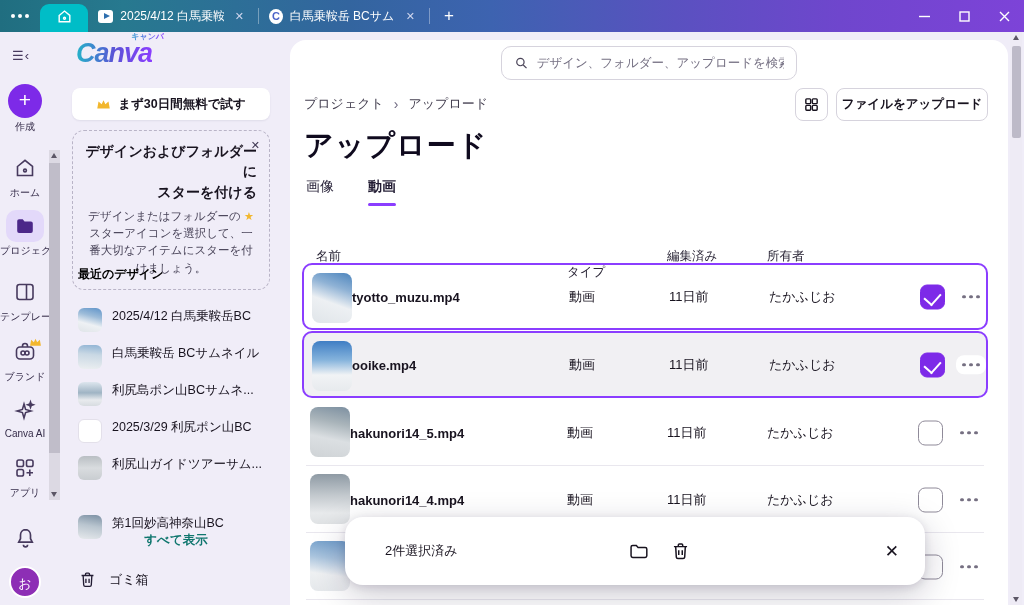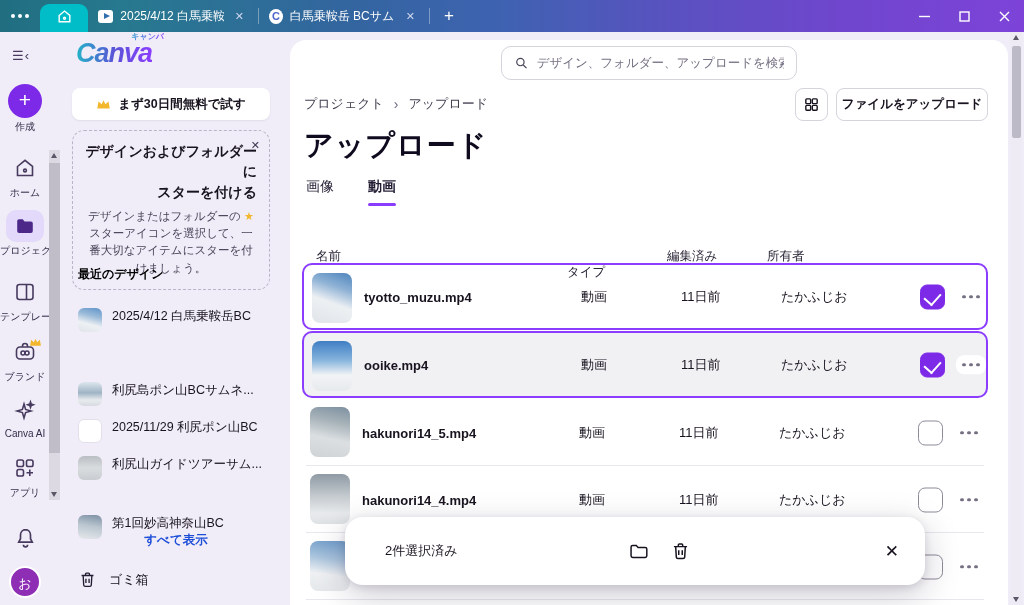--- a/index.html
+++ b/index.html
@@ -59,21 +59,21 @@
     box-shadow:0 1px 2px rgba(30,20,60,.08); cursor:pointer; }
   .star-tip { position:absolute; top:98px; left:10px; width:198px; border:1px dashed #b9b4c7; border-radius:12px; padding:10px 12px 12px; }
   .tip-title { font-size:14px; font-weight:bold; text-align:right; line-height:1.45; color:#18131f; }
   .tip-close { position:absolute; top:8px; right:9px; font-size:11px; color:#3c3550; cursor:pointer; }
   .tip-body { font-size:11.5px; color:#494459; text-align:center; line-height:1.5; margin-top:6px; }
   .tip-star { color:#f2b72e; font-size:11px; }
   .recent-h { position:absolute; top:234px; left:16px; font-size:12px; font-weight:bold; color:#000000; }
   .ritem { position:absolute; left:10px; width:212px; height:32px; display:flex; align-items:flex-start; gap:10px; border-radius:8px; cursor:pointer; padding-left:6px; }
   .rthumb { width:24px; height:24px; border-radius:6px; flex:none; }
   .rtitle { font-size:12.5px; color:#18131f; white-space:nowrap; overflow:hidden; }
-  .showall { position:absolute; top:500px; left:0; width:228px; text-align:center; font-size:12.5px; font-weight:bold; color:#1d4ed8; cursor:pointer; }
+  .showall { position:absolute; top:500px; left:0; width:228px; text-align:center; font-size:12.5px; font-weight:bold; color:#0f766e; cursor:pointer; }
   .trash-row { position:absolute; top:538px; left:16px; display:flex; align-items:center; gap:12px; font-size:13px; color:#18131f; cursor:pointer; }
 
   .r1 { background:linear-gradient(195deg,#5e93c9 0%,#9dbcd9 35%,#eef1f4 65%,#dfe4e8 100%); }
   .r2 { background:linear-gradient(185deg,#8fb3d4 0%,#c9d8e4 40%,#eceff1 100%); }
   .r3 { background:linear-gradient(180deg,#dde6ee 0%,#9fb4c4 45%,#e8ebee 75%,#d7dce0 100%); }
   .r4 { background:#ffffff; border:1px solid #e3e0ea; }
   .r5 { background:linear-gradient(180deg,#b9bec3 0%,#d9dcdf 50%,#c9cdd1 100%); }
   .r6 { background:linear-gradient(190deg,#7b8fa3 0%,#b9c5cf 45%,#e6e9ec 100%); }
 
   
@@ -98,21 +98,21 @@
   .thead { position:absolute; top:204px; left:0; width:718px; height:24px; font-size:12.5px; color:#2a2536; }
   .thead span { position:absolute; top:4px; }
   .h-name { left:26px; } .h-type { left:277px;margin-top:16px; } .h-edit { left:377px; } .h-owner { left:477px; }
 
   .rowwrap { position:absolute; left:0; top:0; width:718px; }
   .trow { position:absolute; left:12px; width:686px; height:67px; }
   .trow.selected { border:2px solid #8b3dff; border-radius:10px; }
   .trow.highlighted { background:#f1f0f3; }
   .trow .sep { position:absolute; left:4px; right:4px; bottom:0; height:1px; background:#e9e7ee; }
   .tthumb { position:absolute; left:8px; top:8px; width:40px; height:50px; border-radius:8px; }
-  .cell { position:absolute; top:50%; transform:translateY(-50%); font-size:13px; color:#18131f;margin-left:12px; }
+  .cell { position:absolute; top:50%; transform:translateY(-50%); font-size:13px; color:#18131f; }
   .c-name { left:48px; font-weight:bold; font-size:13px; }
   .c-type { left:265px; } .c-edit { left:365px; } .c-owner { left:465px; }
   .checkbox { position:absolute; left:616px; top:50%; transform:translateY(-50%); width:25px; height:25px;
     border:1.5px solid #8f8a99; border-radius:7px; background:#fff; cursor:pointer; }
   .checkbox.checked { background:#7d2ae8; border-color:#7d2ae8; }
   .checkbox.checked:after { content:""; position:absolute; left:6px; top:4px; width:9px; height:13px;
     border:solid #fff; border-width:0 2.2px 2.2px 0; transform:rotate(42deg); }
   .dots { position:absolute; left:652px; top:50%; transform:translateY(-50%); display:flex; gap:3.5px; padding:8px 6px; border-radius:8px; cursor:pointer; }
   .dots i { width:3.5px; height:3.5px; border-radius:50%; background:#756f81; }
   .trow.highlighted .dots { background:#fff; }
@@ -293,27 +293,31 @@
         <span>スターアイコンを選択して、一番大切なアイテムにスターを付けましょう。</span>
       </div>
     </div>
 
     <div class="recent-h">最近のデザイン</div>
 
     <div class="ritem" style="top:276px">
       <span class="rthumb r1"></span>
       <span class="rtitle">2025/4/12 白馬乗鞍岳BC</span>
     </div>
+    <div class="ritem" style="top:313px">
+      <span class="rthumb r2"></span>
+      <span class="rtitle">白馬乗鞍岳 BCサムネイル</span>
+    </div>
     <div class="ritem" style="top:350px">
       <span class="rthumb r3"></span>
       <span class="rtitle">利尻島ポン山BCサムネ...</span>
     </div>
     <div class="ritem" style="top:387px">
       <span class="rthumb r4"></span>
-      <span class="rtitle">2025/11/29 利尻ポン山BC</span>
+      <span class="rtitle">2025/3/29 利尻ポン山BC</span>
     </div>
     <div class="ritem" style="top:424px">
       <span class="rthumb r5"></span>
       <span class="rtitle">利尻山ガイドツアーサム...</span>
     </div>
     <div class="ritem" style="top:483px">
       <span class="rthumb r6"></span>
       <span class="rtitle">第1回妙高神奈山BC</span>
     </div>
 

